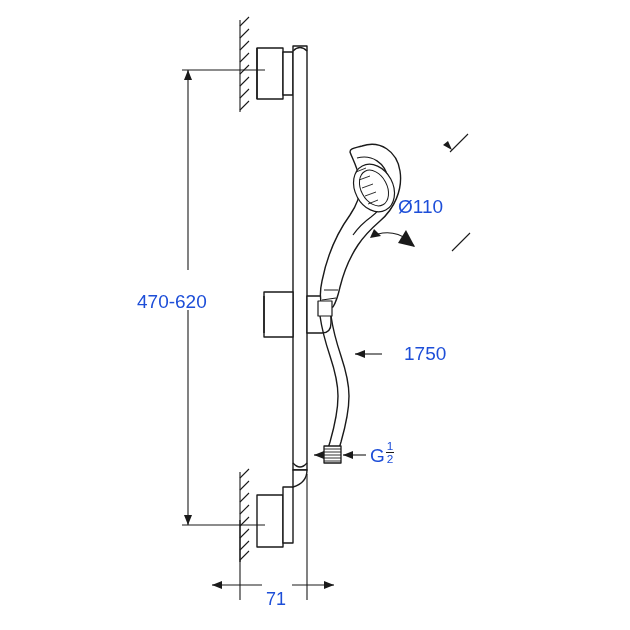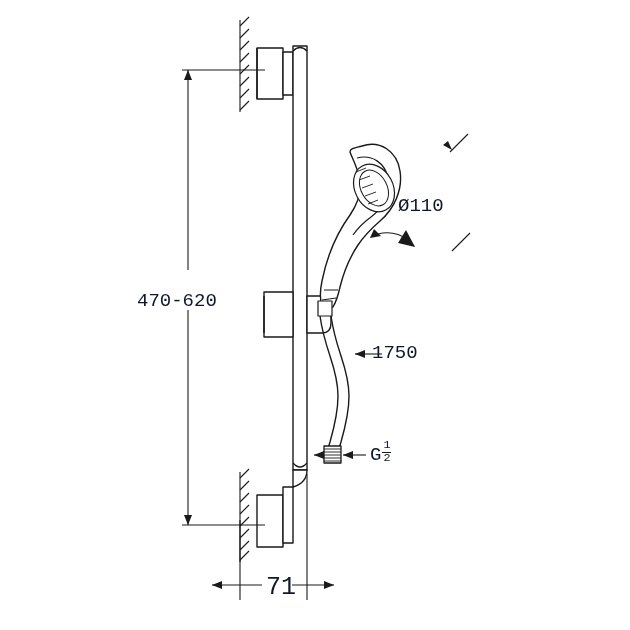--- a/index.html
+++ b/index.html
@@ -21,22 +21,22 @@
   }
   svg#drawing {
     position: absolute;
     left: 0;
     top: 0;
     width: 630px;
     height: 630px;
   }
   .dim-label {
     position: absolute;
-    font-family: Liberation Mono, monospace;
-    color: #0f172a;
+    font-family: Liberation Sans, sans-serif;
+    color: #1d4ed8;
     white-space: nowrap;
     line-height: 1;
   }
   .dim-label .frac {
     display: inline-block;
     vertical-align: -0.05em;
     font-size: 0.62em;
     line-height: 1;
     text-align: center;
     margin-left: 1px;
@@ -45,23 +45,23 @@
     display: block;
     border-bottom: 1px solid #1a1a1a;
     padding: 0 1px;
   }
   .dim-label .frac .den {
     display: block;
     padding: 0 1px;
   }
   #label-height { left: 137px; top: 285px; font-size: 19px; margin-top: 7px; }
   #label-diameter { left: 398px; top: 197px; font-size: 19px; }
-  #label-hose { left: 372px; top: 344px; font-size: 19px; }
+  #label-hose { left: 404px; top: 344px; font-size: 19px; }
   #label-thread { left: 370px; top: 440px; font-size: 19px; }
-  #label-depth { left: 266px; top: 575px; font-size: 25px; }
+  #label-depth { left: 266px; top: 590px; font-size: 18px; }
 </style>
 </head>
 <body>
 
 <div id="diagram-root">
 
   <svg id="drawing" viewBox="0 0 630 630">
     <defs>
       <marker id="arrHead" markerWidth="12" markerHeight="12" refX="10" refY="4" orient="auto" markerUnits="userSpaceOnUse">
         <path d="M0,0 L10,4 L0,8 z" fill="#1a1a1a"></path>

